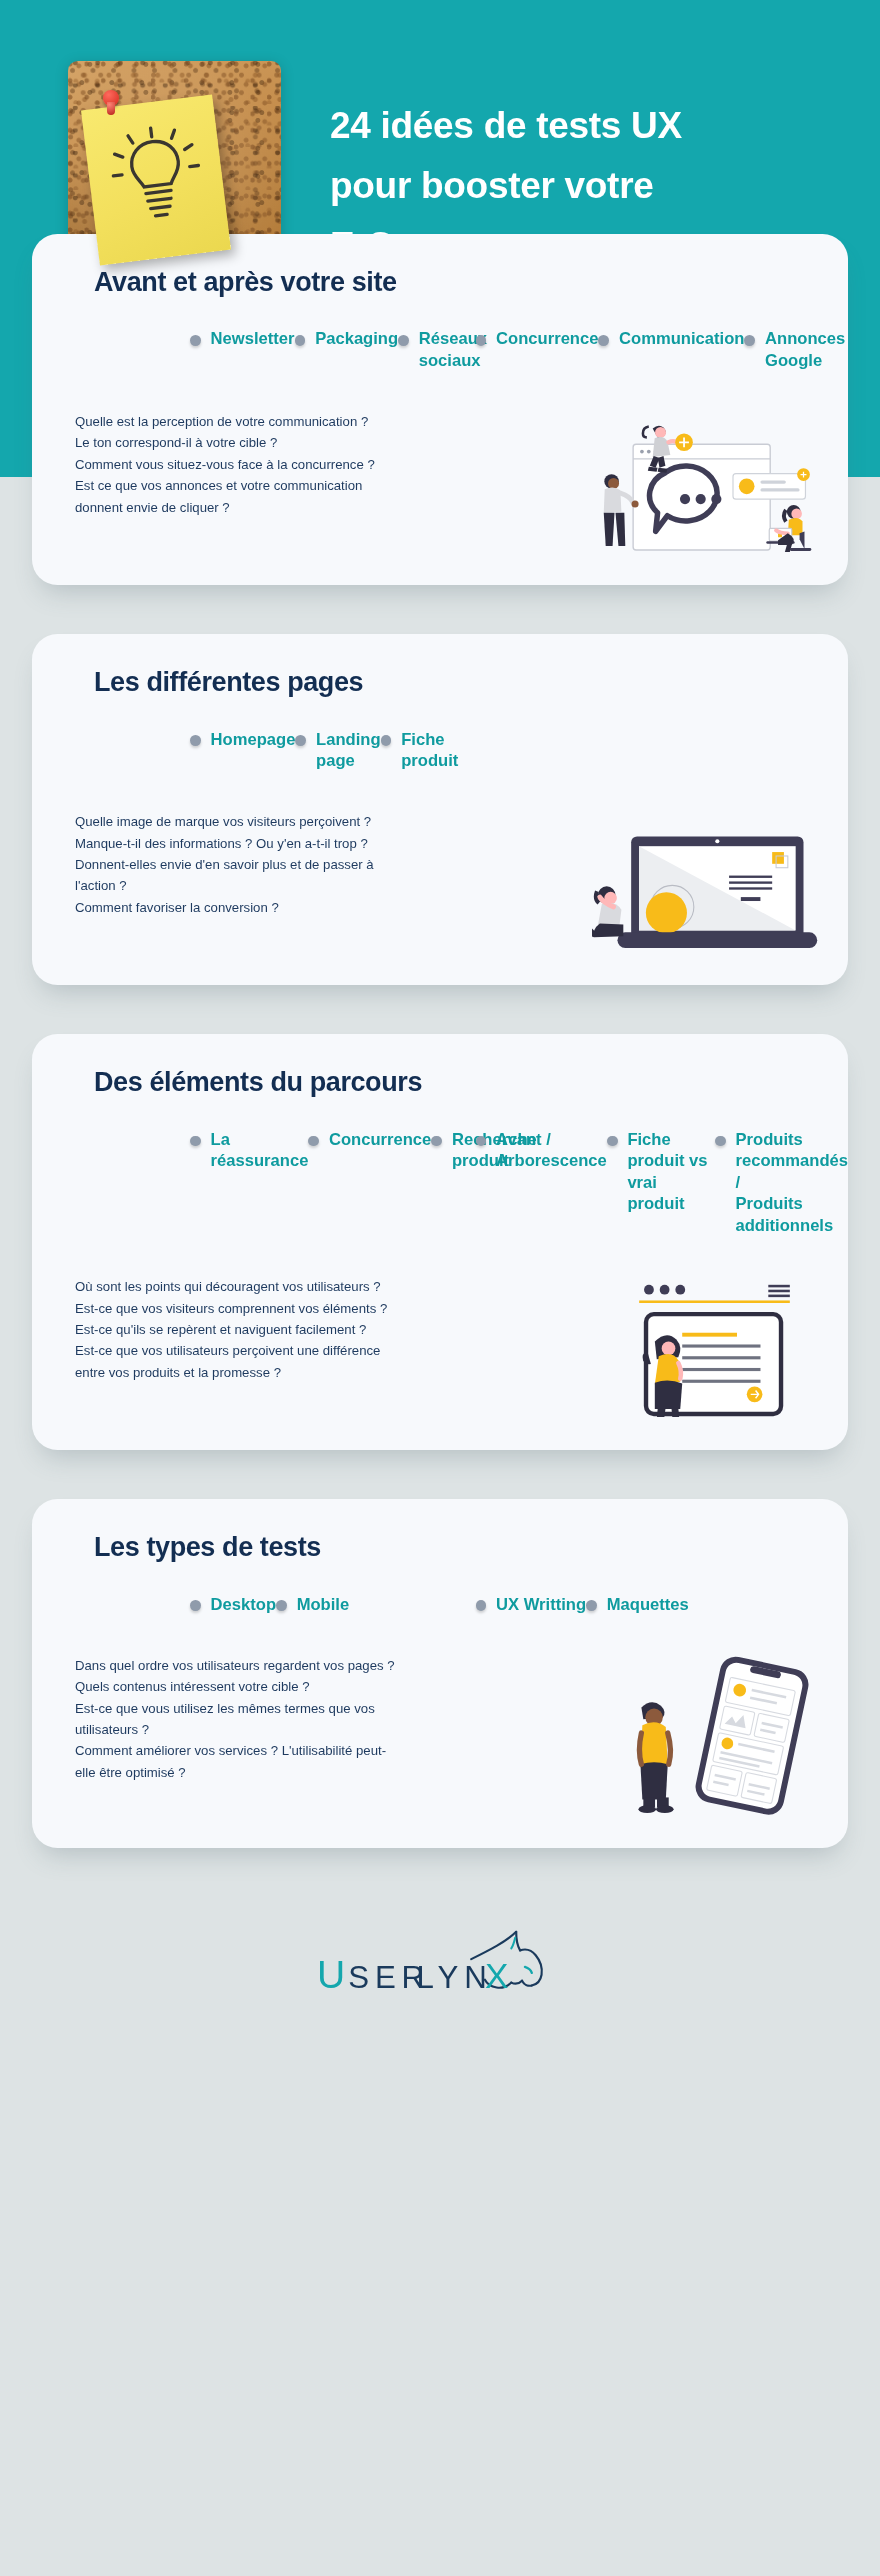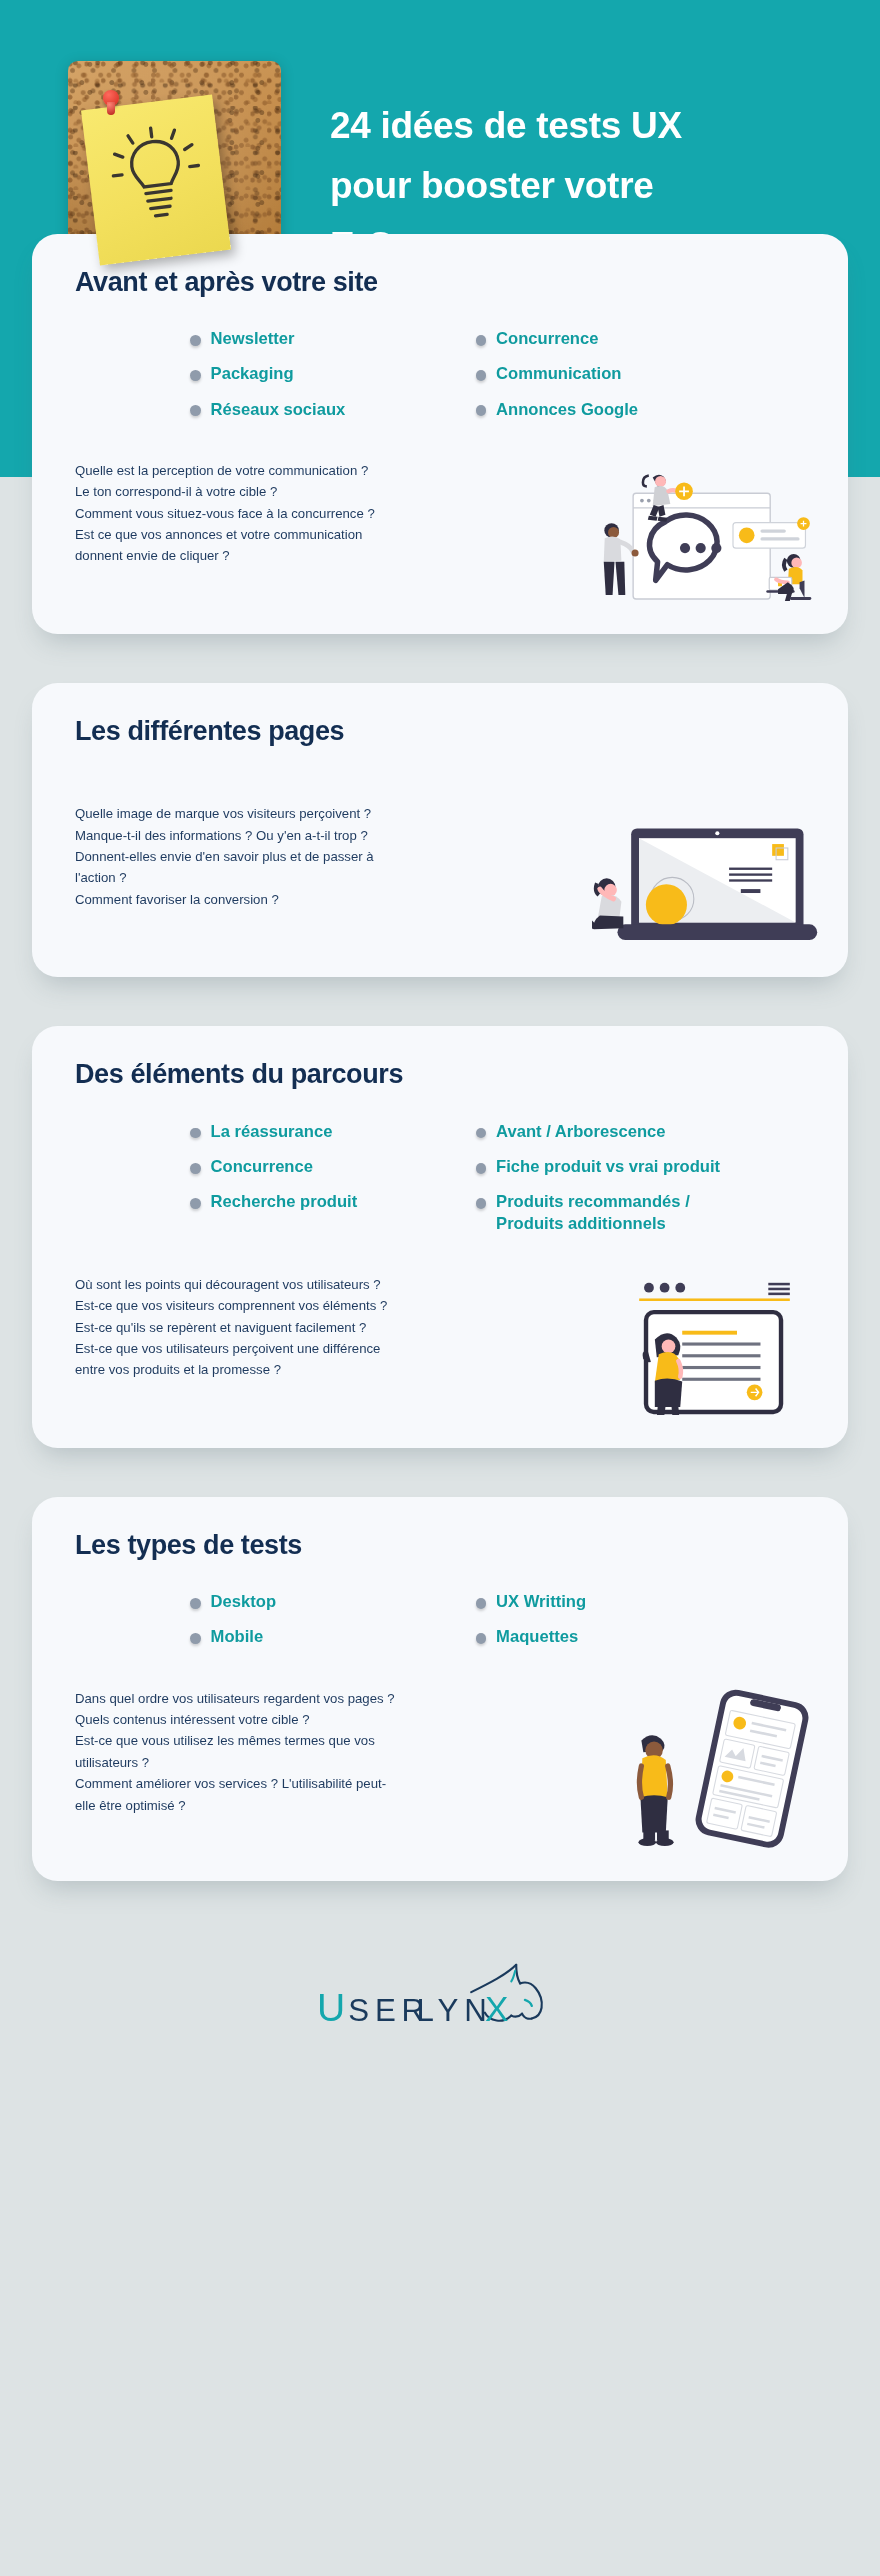--- a/index.html
+++ b/index.html
@@ -114,33 +114,33 @@
     border-radius: 25.4px;
     padding: 33px 0 29px 0;
     box-shadow: 0 15.6px 25.4px -9.8px rgba(80,100,110,.28);
   }
 
   .card-title {
     color: #132e52;
     font-size: 27px;
     font-weight: 700;
     letter-spacing: -0.4px;
-    padding-left: 43px;
+    padding-left: 62px;
     margin-bottom: 23.5px;
   }
 
   .chips {
     display: grid;
     grid-template-columns: 264px auto;
     column-gap: 21.5px;
     row-gap: 0px;
     padding-left: 158px;
     margin-bottom: 27px;
   }
-  .chip-col { display: flex; flex-direction: column; }
+  .chip-col { display: flex; flex-direction: row; }
   .chip {
     display: flex;
     align-items: flex-start;
     gap: 9.8px;
     padding: 6.8px 0;
   }
   .chip-dot {
     width: 10.8px; height: 10.8px;
     border-radius: 50%;
     background: #8f9bab;
@@ -327,20 +327,34 @@
           </g>
         </svg>
       </div>
     </div>
   </div>
 
   <div class="card">
     <div class="card-title">Les différentes pages</div>
 
     <div class="chips">
+      <div class="chip-col">
+        <div class="chip">
+          <span class="chip-dot"></span>
+          <span class="chip-label">Homepage</span>
+        </div>
+        <div class="chip">
+          <span class="chip-dot"></span>
+          <span class="chip-label">Landing page</span>
+        </div>
+        <div class="chip">
+          <span class="chip-dot"></span>
+          <span class="chip-label">Fiche produit</span>
+        </div>
+      </div>
     </div>
 
     <div class="card-bottom">
       <div class="questions">
         <div>Quelle image de marque vos visiteurs perçoivent ?
 Manque-t-il des informations ? Ou y'en a-t-il trop ?
 Donnent-elles envie d'en savoir plus et de passer à
 l'action ?
 Comment favoriser la conversion ?</div>
       </div>

